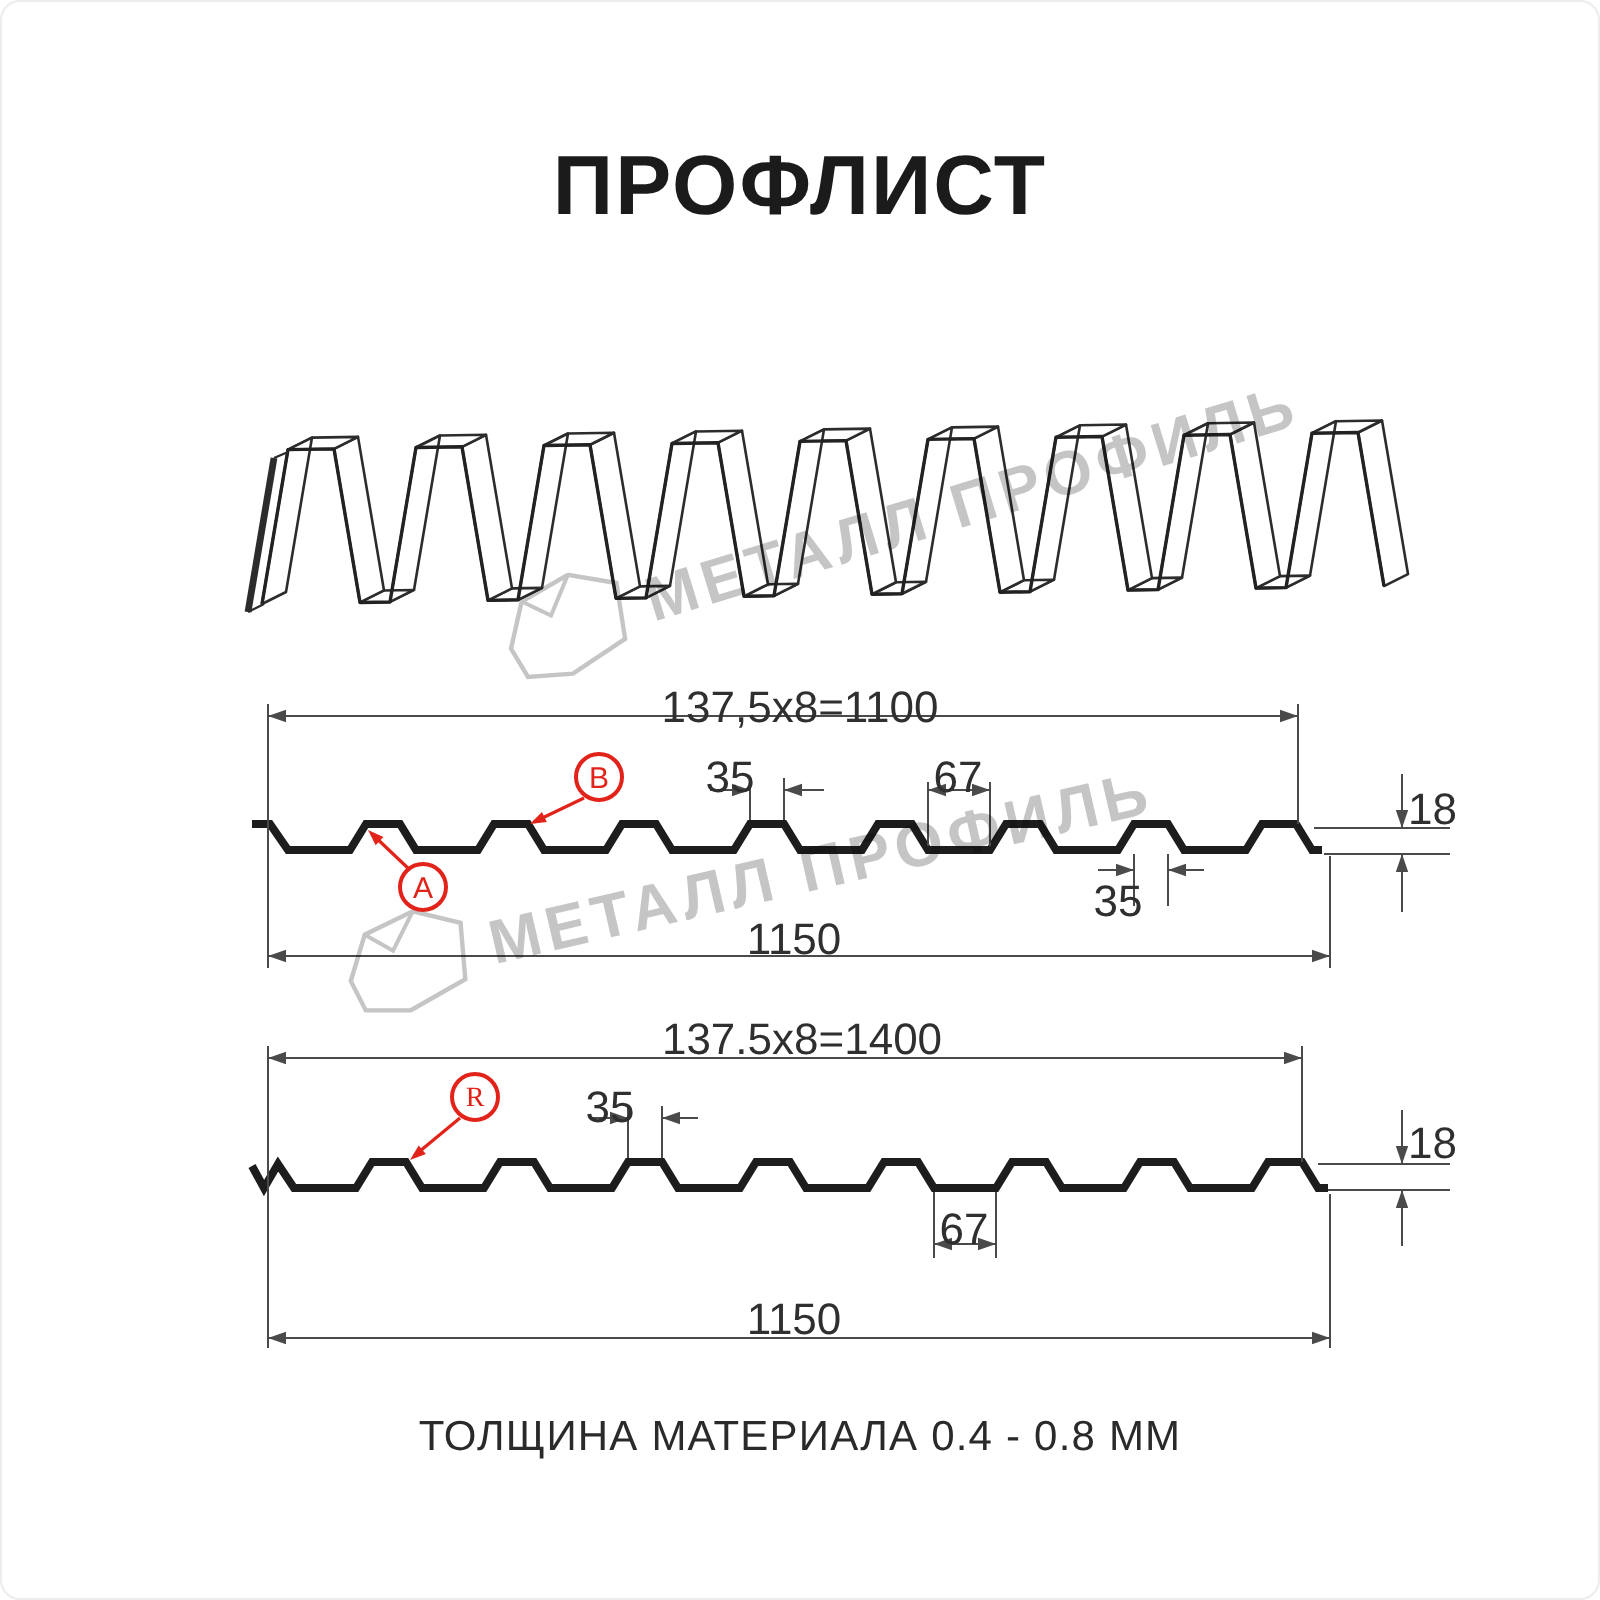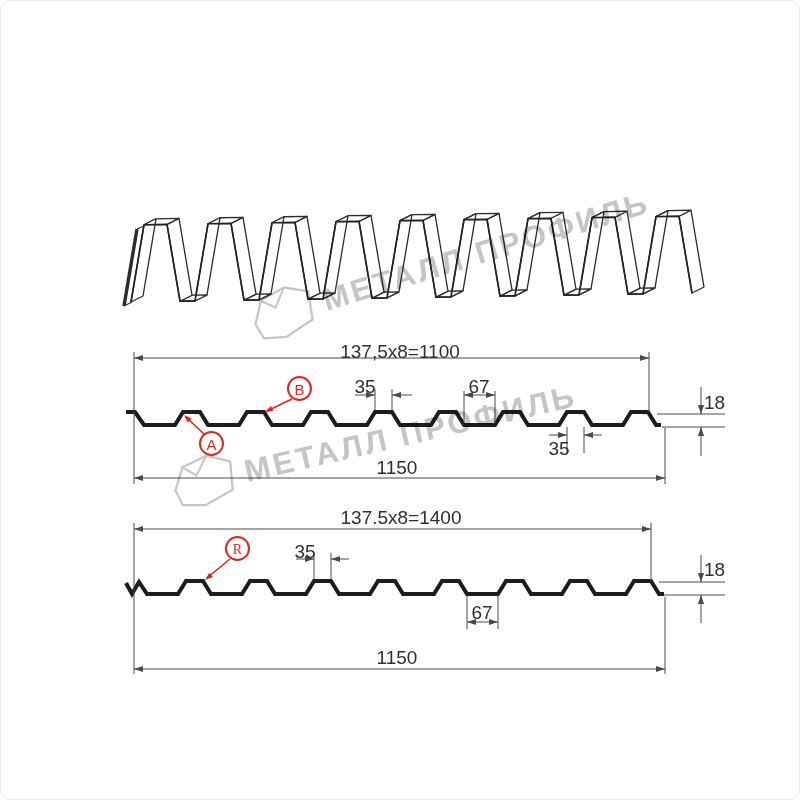--- a/index.html
+++ b/index.html
@@ -15,21 +15,21 @@
   .subtitle{
     position:absolute;left:0;right:0;top:114px;text-align:center;
     font-size:18px;font-weight:400;letter-spacing:1.5px;color:#2a2a2a;
   }
   .footer-note{
     position:absolute;left:0;right:0;top:706px;text-align:center;
     font-size:21px;font-weight:500;letter-spacing:.6px;color:#2a2a2a;
   }
   svg.linework{position:absolute;left:0;top:0;z-index:1;}
   .dim{
-    position:absolute;z-index:3;font-size:19px;color:#2f2f2f;white-space:nowrap;
+    position:absolute;z-index:3;font-size:22px;color:#2f2f2f;white-space:nowrap;
     font-family:"Liberation Sans",sans-serif;
   }
   .dim.center{transform:translateX(-50%);}
   .badge{
     position:absolute;z-index:3;width:25px;height:25px;border-radius:50%;
     border:2.5px solid #e2231a;color:#e2231a;text-align:center;
     font-size:15px;line-height:24px;font-weight:400;background:transparent;box-sizing:border-box;
   }
   .badge.serif{font-family:"Liberation Serif",serif;font-size:14px;}
   .watermark{
@@ -40,20 +40,21 @@
     font-size:31px;font-weight:700;letter-spacing:3px;color:#c5c5c5;white-space:nowrap;
   }
   .wm1{left:252px;top:296px;transform:rotate(-17deg);}
   .wm2{left:172px;top:462px;transform:rotate(-13deg);}
 </style>
 </head>
 <body>
 
 <div class="page">
 
+  <div class="title">ПРОФЛИСТ</div>
 
   <svg class="linework" id="linework" width="800" height="800" viewBox="0 0 800 800">
     <g id="g-sketch">
         <path d="M678,215.232 L691,292.024 L703,286.024 L690,209.232 Z" fill="#ffffff" stroke="#2c2c2c" stroke-width="1.3" stroke-linejoin="round"></path>
         <path d="M655,215.6 L678,215.232 L690,209.232 L667,209.6 Z" fill="#ffffff" stroke="#2c2c2c" stroke-width="1.3" stroke-linejoin="round"></path>
         <path d="M642,292.808 L655,215.6 L667,209.6 L654,286.808 Z" fill="#ffffff" stroke="#2c2c2c" stroke-width="1.3" stroke-linejoin="round"></path>
         <path d="M627,293.048 L642,292.808 L654,286.808 L639,287.048 Z" fill="#ffffff" stroke="#2c2c2c" stroke-width="1.3" stroke-linejoin="round"></path>
         <path d="M614,216.256 L627,293.048 L639,287.048 L626,210.256 Z" fill="#ffffff" stroke="#2c2c2c" stroke-width="1.3" stroke-linejoin="round"></path>
         <path d="M591,216.624 L614,216.256 L626,210.256 L603,210.624 Z" fill="#ffffff" stroke="#2c2c2c" stroke-width="1.3" stroke-linejoin="round"></path>
         <path d="M578,293.832 L591,216.624 L603,210.624 L590,287.832 Z" fill="#ffffff" stroke="#2c2c2c" stroke-width="1.3" stroke-linejoin="round"></path>
@@ -189,13 +190,14 @@
   <span class="dim center" style="left:400px;top:506px;">137.5x8=1400</span>
   <span class="dim center" style="left:304px;top:540px;">35</span>
   <span class="dim" style="left:703px;top:558px;">18</span>
   <span class="dim center" style="left:481px;top:601px;">67</span>
   <span class="dim center" style="left:396px;top:646px;">1150</span>
 
   <div class="badge" style="left:198px;top:430px;"><span>A</span></div>
   <div class="badge" style="left:286px;top:375px;"><span>B</span></div>
   <div class="badge serif" style="left:224px;top:535px;"><span>R</span></div>
 
+  <div class="footer-note">ТОЛЩИНА МАТЕРИАЛА 0.4 - 0.8 ММ</div>
 </div>
 
 </body></html>

